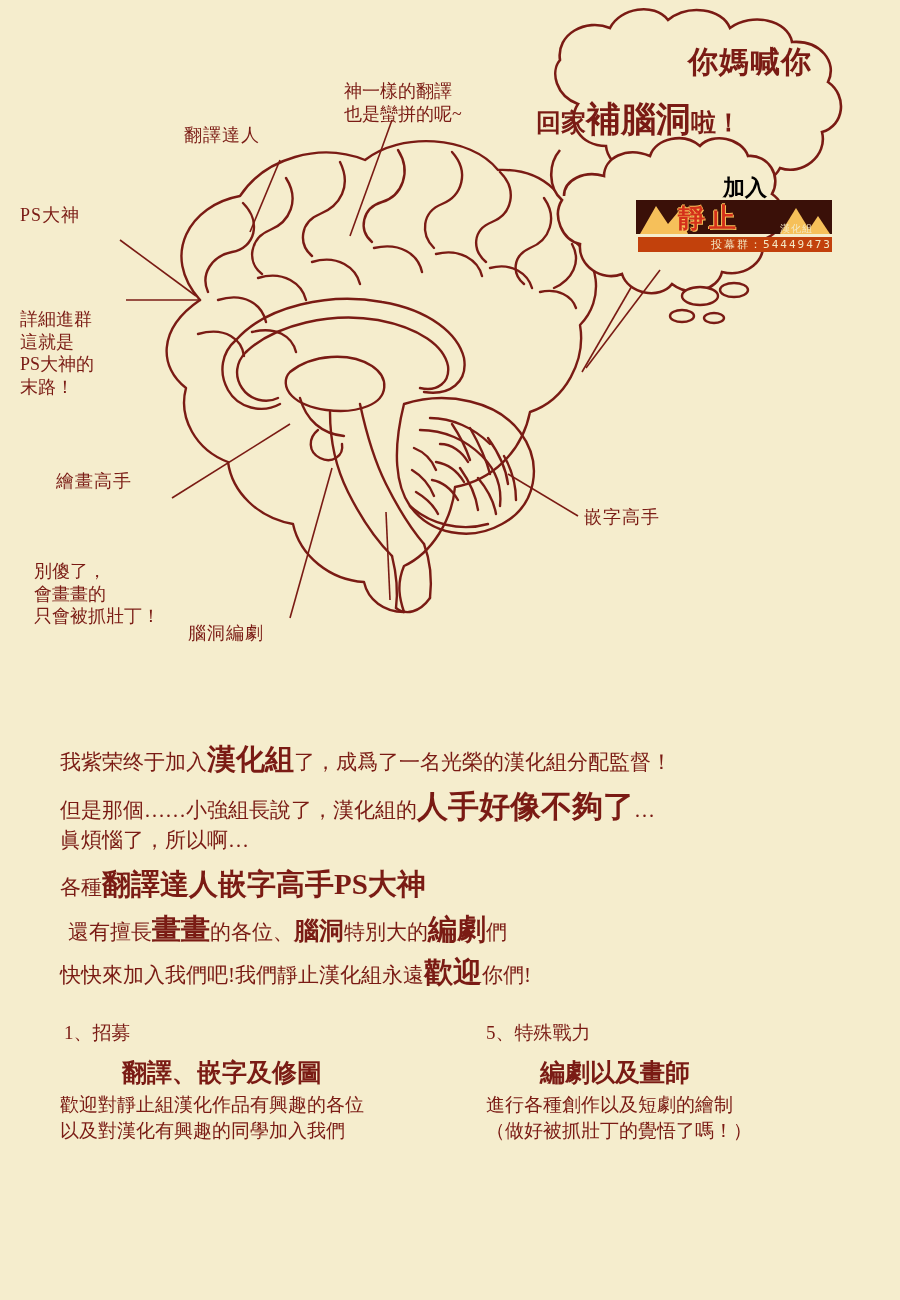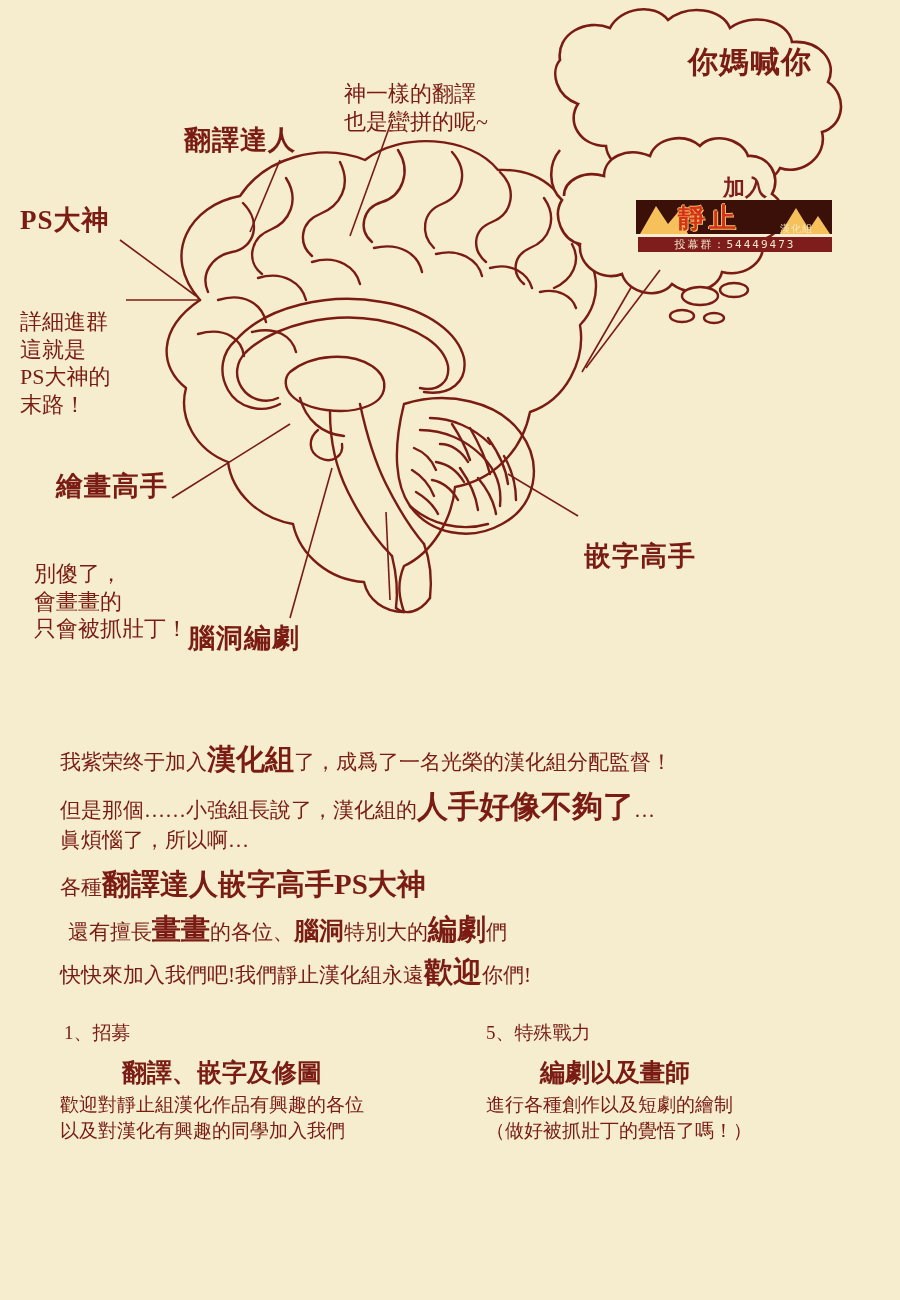--- a/index.html
+++ b/index.html
@@ -33,26 +33,26 @@
     left: 0;
     top: 0;
   }
   .lbl {
     position: absolute;
     color: #7a1b14;
     line-height: 1.25;
     white-space: pre;
   }
   .lbl-big {
-    font-weight: bold;
-    font-size: 27px;
+    font-weight: normal;
+    font-size: 18px;
     letter-spacing: 1px;
   }
   .lbl-sm {
-    font-size: 22px;
+    font-size: 18px;
   }
 
   
   .bub-line1 {
     position: absolute;
     font-weight: bold;
     color: #7a1b14;
     white-space: pre;
   }
   .bubble-txt-a {
@@ -66,21 +66,21 @@
     top: 96px;
     font-size: 25px;
   }
   .bubble-txt-b .big {
     font-size: 35px;
   }
   .bubble-join {
     left: 723px;
     top: 173px;
     font-size: 22px;
-    color: #7f1d1d;
+    color: #000000;
   }
 
   
   .logo-box {
     position: absolute;
     left: 630px;
     top: 196px;
     width: 210px;
     height: 56px;
   }
@@ -106,26 +106,26 @@
     font-size: 10px;
     color: #f3e8c4;
     letter-spacing: 1px;
   }
   .logo-qq {
     position: absolute;
     left: 8px;
     top: 41px;
     width: 194px;
     height: 15px;
-    background: #7f1d1d;
+    background: #c2410c;
     color: #f3e8c4;
     font-size: 11px;
     font-family: "DejaVu Sans Mono", monospace;
     letter-spacing: 2px;
-    text-align: center;
+    text-align: right;
     line-height: 15px;
   }
   .para {
     position: absolute;
     white-space: pre;
     line-height: 1;
   }
   .s20 { font-size: 21px; }
   .s24 { font-size: 25px; font-weight: bold; }
   .s28 { font-size: 29px; font-weight: bold; }
@@ -245,20 +245,21 @@
       <g fill="#f5edcd" stroke="#7a1b14" stroke-width="2.4">
         <ellipse cx="700" cy="296" rx="18" ry="9"></ellipse>
         <ellipse cx="734" cy="290" rx="14" ry="7"></ellipse>
         <ellipse cx="682" cy="316" rx="12" ry="6"></ellipse>
         <ellipse cx="714" cy="318" rx="10" ry="5"></ellipse>
       </g>
       <line x1="660" y1="270" x2="586" y2="368" stroke="#7a1b14" stroke-width="1.6"></line>
     </svg>
 
     <div class="bub-line1 bubble-txt-a">你媽喊你</div>
+    <div class="bub-line1 bubble-txt-b"><span>回家</span><span class="big">補腦洞</span><span>啦！</span></div>
     <div class="bub-line1 bubble-join">加入</div>
 
     <div class="logo-box">
       <svg class="logo-bg" width="210" height="42" viewBox="0 0 210 42">
         <rect x="6" y="4" width="196" height="34" fill="#3a1008"></rect>
         <polygon points="10,38 26,10 38,28 48,16 58,38" fill="#f6c05a"></polygon>
         <polygon points="150,38 166,12 182,38" fill="#f6c05a"></polygon>
         <polygon points="176,38 188,20 200,38" fill="#f6c05a"></polygon>
       </svg>
       <div class="logo-text">靜止</div>
@@ -272,21 +273,21 @@
     <div class="lbl lbl-big" style="left:20px; top:204px;">PS大神</div>
     <div class="lbl lbl-sm" style="left:20px; top:308px;">詳細進群
 這就是
 PS大神的
 末路！</div>
     <div class="lbl lbl-big" style="left:56px; top:470px;">繪畫高手</div>
     <div class="lbl lbl-sm" style="left:34px; top:528px;margin-top:32px;">別傻了，
 會畫畫的
 只會被抓壯丁！</div>
     <div class="lbl lbl-big" style="left:188px; top:622px;">腦洞編劇</div>
-    <div class="lbl lbl-big" style="left:584px; top:506px;margin-top:34px;">嵌字高手</div>
+    <div class="lbl lbl-big" style="left:584px; top:506px;">嵌字高手</div>
   </div>
 
   <div>
     <div class="para s20" style="left:60px; top:745px;"><span>我紫荣终于加入</span><span class="s28">漢化組</span><span>了，成爲了一名光榮的漢化組分配監督！</span></div>
 
     <div class="para s20" style="left:60px; top:791px;"><span>但是那個……小強組長說了，漢化組的</span><span class="s30">人手好像不夠了</span><span>…</span></div>
 
     <div class="para s20" style="left:60px; top:830px;">眞煩惱了，所以啊…</div>
 
     <div class="para s20" style="left:60px; top:870px;"><span>各種</span><span class="s28">翻譯達人嵌字高手PS大神</span></div>

